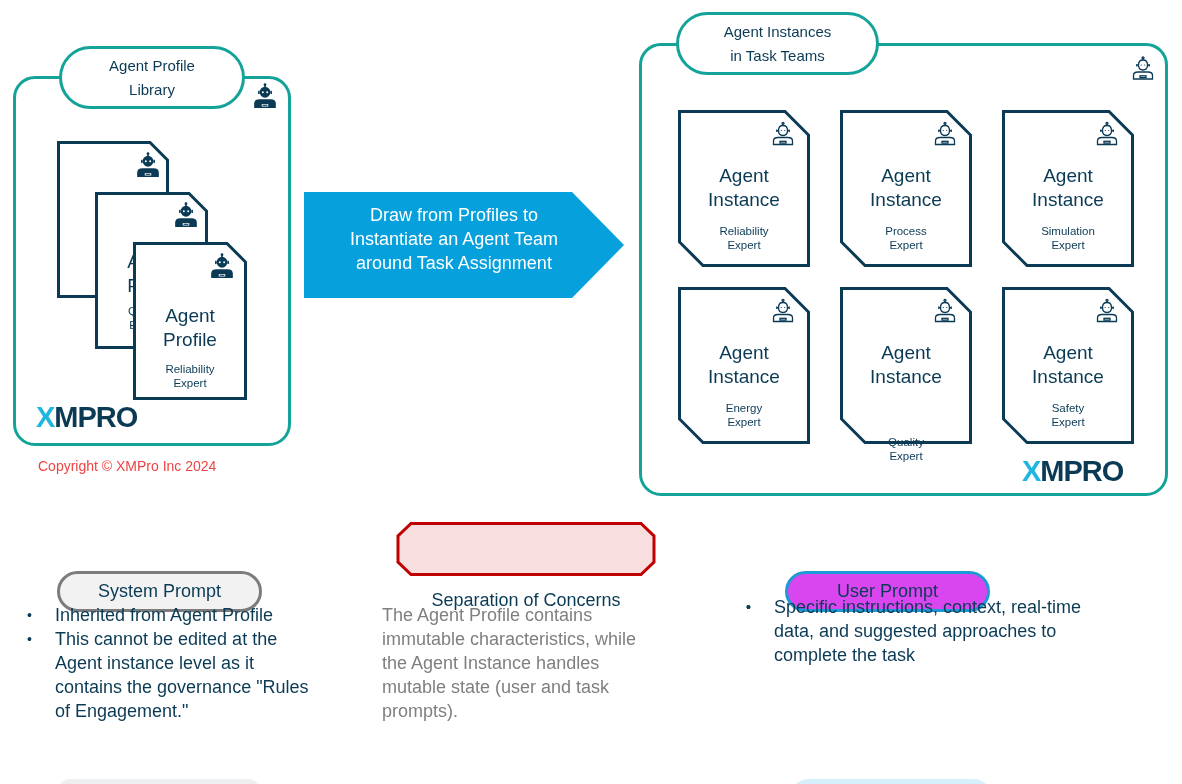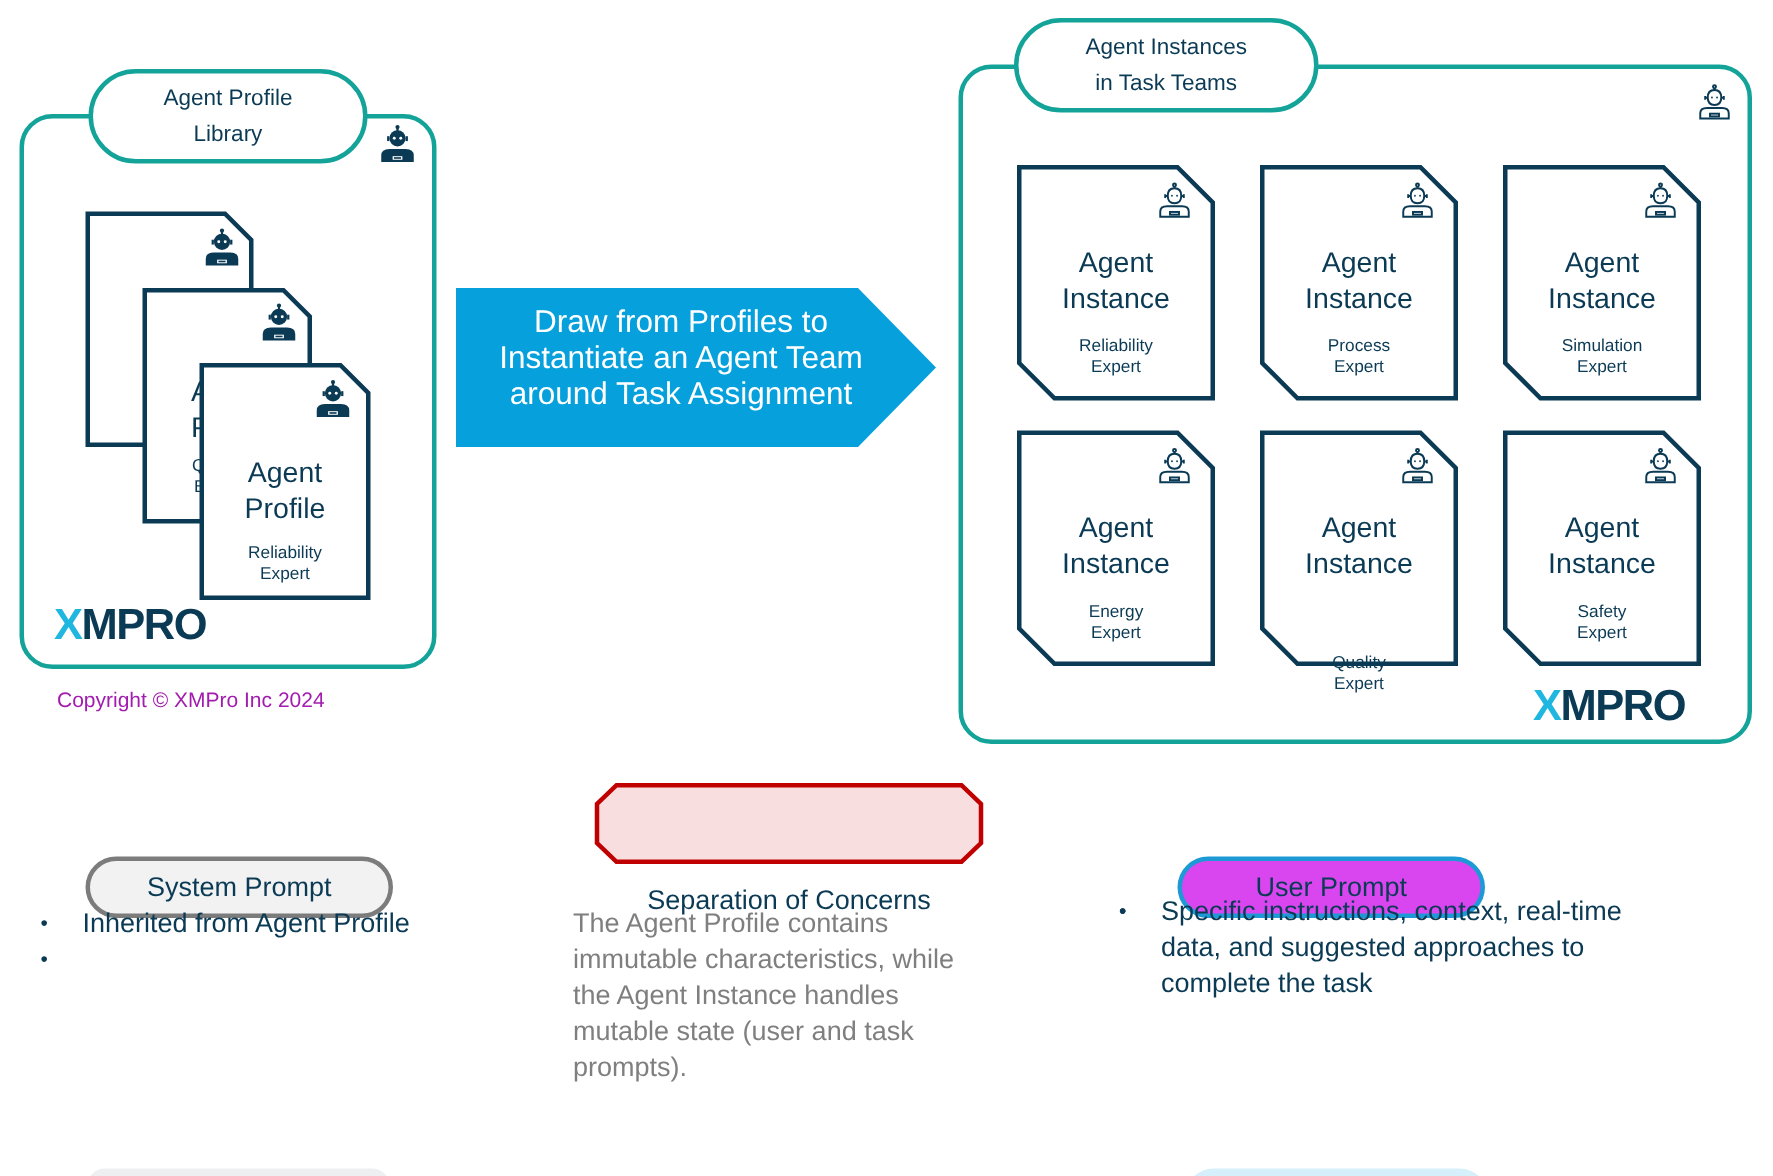--- a/index.html
+++ b/index.html
@@ -18,23 +18,23 @@
   .doc svg.shape { position:absolute; left:0; top:0; overflow:visible; }
   .doc .title { position:absolute; left:0; right:0; text-align:center; font-size:19px; line-height:24px; color:#0b3a55; white-space:pre-line; }
   .doc .sub { position:absolute; left:0; right:0; text-align:center; font-size:11.5px; line-height:14px; color:#0b3a55; white-space:pre-line; }
   .doc .icon { position:absolute; }
 
   .logo { position:absolute; font-family:"Liberation Sans", sans-serif; font-weight:bold; font-size:29px; letter-spacing:-1px; color:#0b3a55; }
   .logo .x { color:#1fb6e0; }
 
   .arrow { position:absolute; }
   .arrow-text { position:absolute; left:304px; top:192px; width:300px; height:94px; display:flex; align-items:center; justify-content:center;
-                text-align:center; color:#fff; font-size:21px; line-height:24px; white-space:pre-line; }
-
-  .copyright { position:absolute; left:38px; top:458px; font-size:14px; color:#a21caf; }
+                text-align:center; color:#fff; font-size:18px; line-height:24px; white-space:pre-line; }
+
+  .copyright { position:absolute; left:38px; top:458px; font-size:14px; color:#ef4444; }
 
   .btn { position:absolute; box-sizing:border-box; display:flex; align-items:center; justify-content:center; font-size:18px; color:#0b3a55;margin-top:42px; }
   .sys-prompt { left:57px; top:529px; width:205px; height:41px; border:3px solid #7c7c7c; border-radius:22px; background:#f2f2f2; }
   .user-prompt { left:785px; top:529px; width:205px; height:41px; border:3px solid #1d9ad6; border-radius:22px; background:#d946ef; }
   .admin-tag { left:58px; top:737px; width:202px; height:24px; border-radius:20px; background:#eeeff0; }
   .dyn-tag { left:790px; top:737px; width:202px; height:38px; border-radius:20px; background:#d5f0fb; }
 
   .bullets { position:absolute; margin:0; padding:0; list-style:none; font-size:18px; line-height:24px; color:#0b3a55; }
   .bullets li { position:relative; padding-left:28px; }
   .bullets li .dot { position:absolute; left:0; top:0; font-size:14px; }
@@ -208,21 +208,21 @@
       <div class="sub" style="top:114px;">Safety
 Expert</div>
     </div>
   </div>
 
 <div class="logo" style="left:1022px; top:455px;"><span class="x">X</span><span>MPRO</span></div>
 
 <div class="btn sys-prompt">System Prompt</div>
 <ul class="bullets" style="left:27px; top:603px; width:290px;">
   <li><span class="dot">•</span><span>Inherited from Agent Profile</span></li>
-  <li><span class="dot">•</span></li>
+  <li><span class="dot">•</span><span>This cannot be edited at the Agent instance level as it contains the governance "Rules of Engagement."</span></li>
 </ul>
 <div class="btn admin-tag">Admin Controlled</div>
 
 <svg class="abs" style="left:396px; top:522px;" width="260" height="54">
   <path d="M15 1.5 H245 L258 14 V40 L245 52.5 H15 L2 40 V14 Z" fill="#f8dede" stroke="#c00000" stroke-width="3"></path>
 </svg>
 <div class="btn" style="left:396px; top:522px; width:260px; height:72px;">Separation of Concerns</div>
 <div class="para" style="left:382px; top:603px; width:300px;">The Agent Profile contains
 immutable characteristics, while
 the Agent Instance handles

